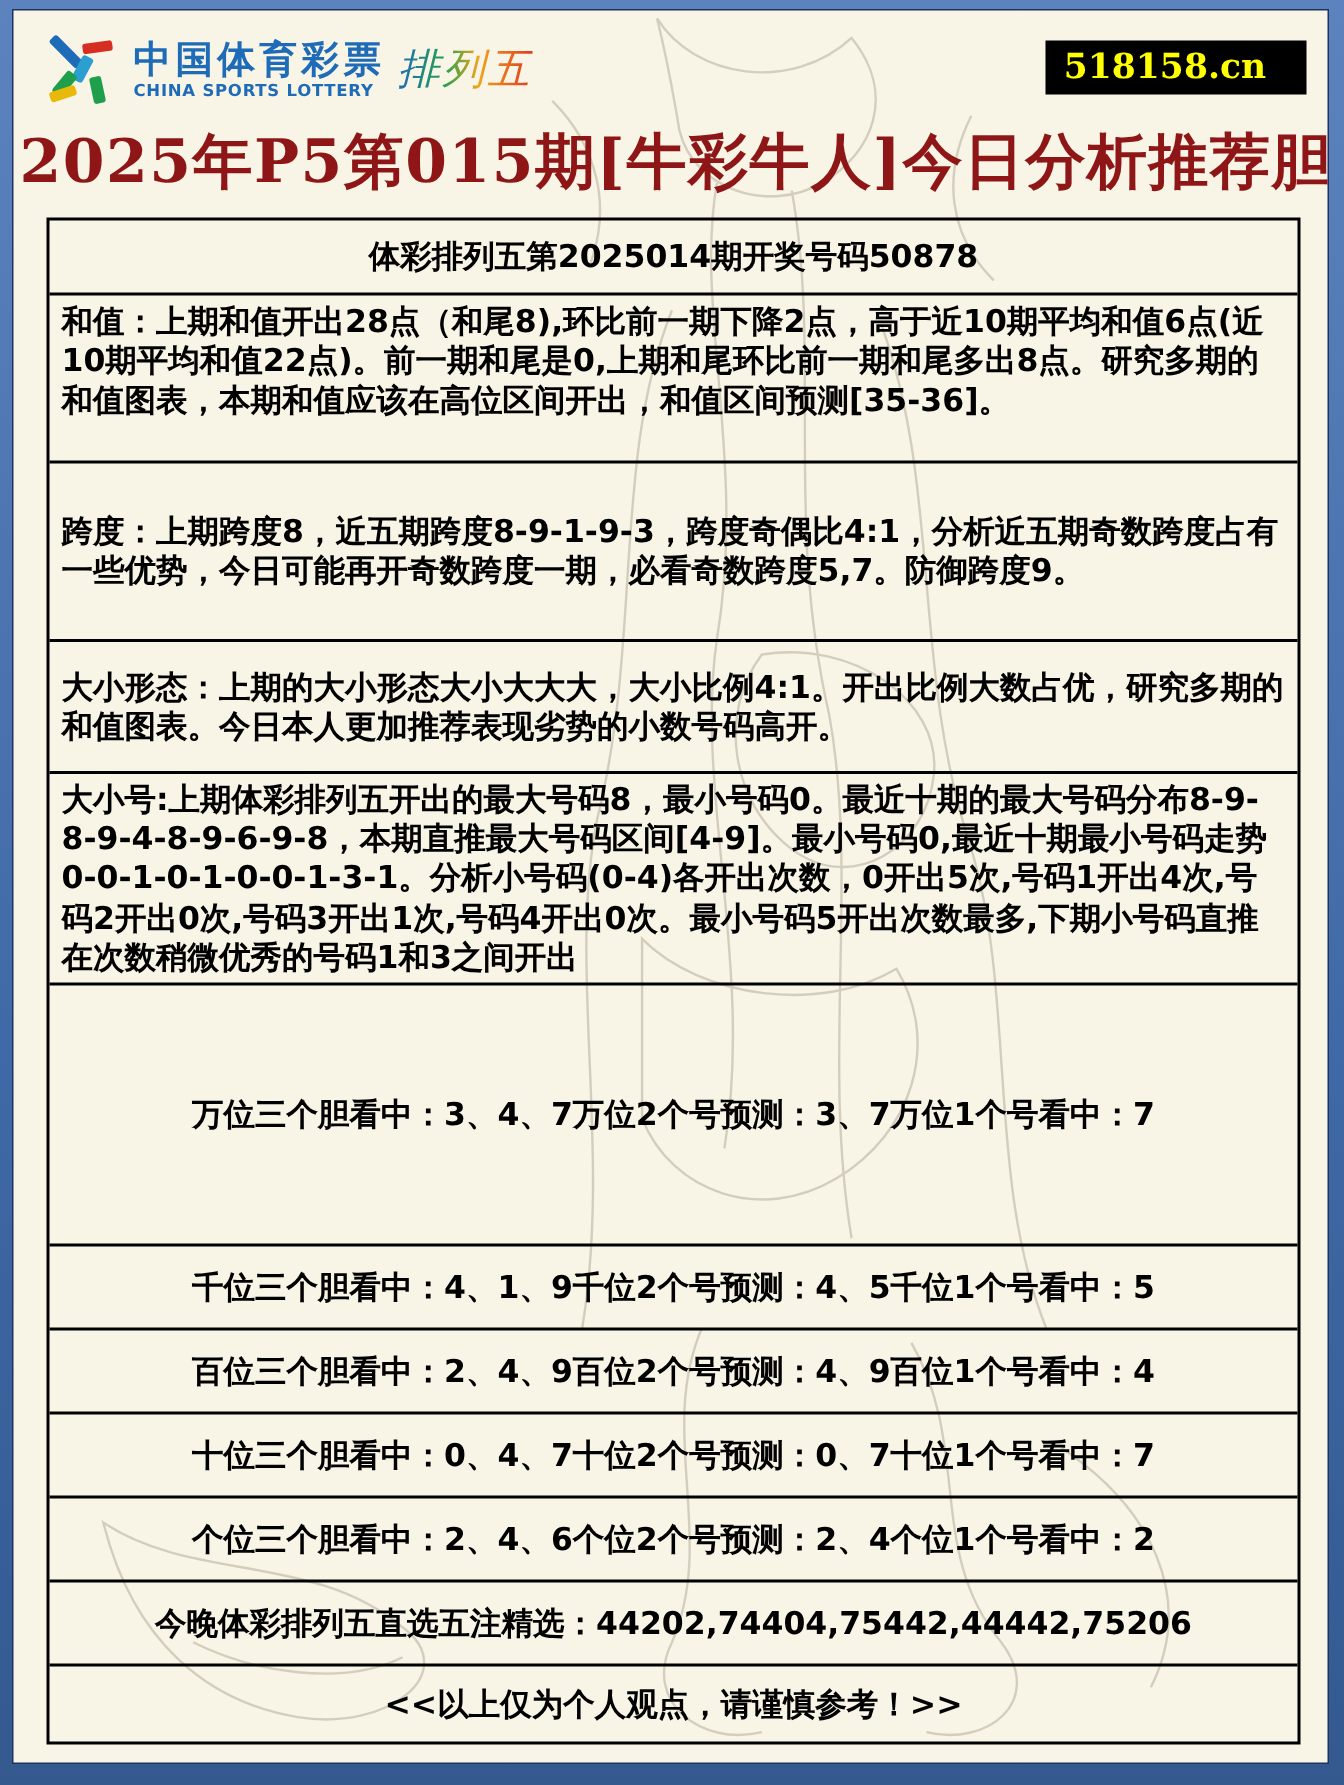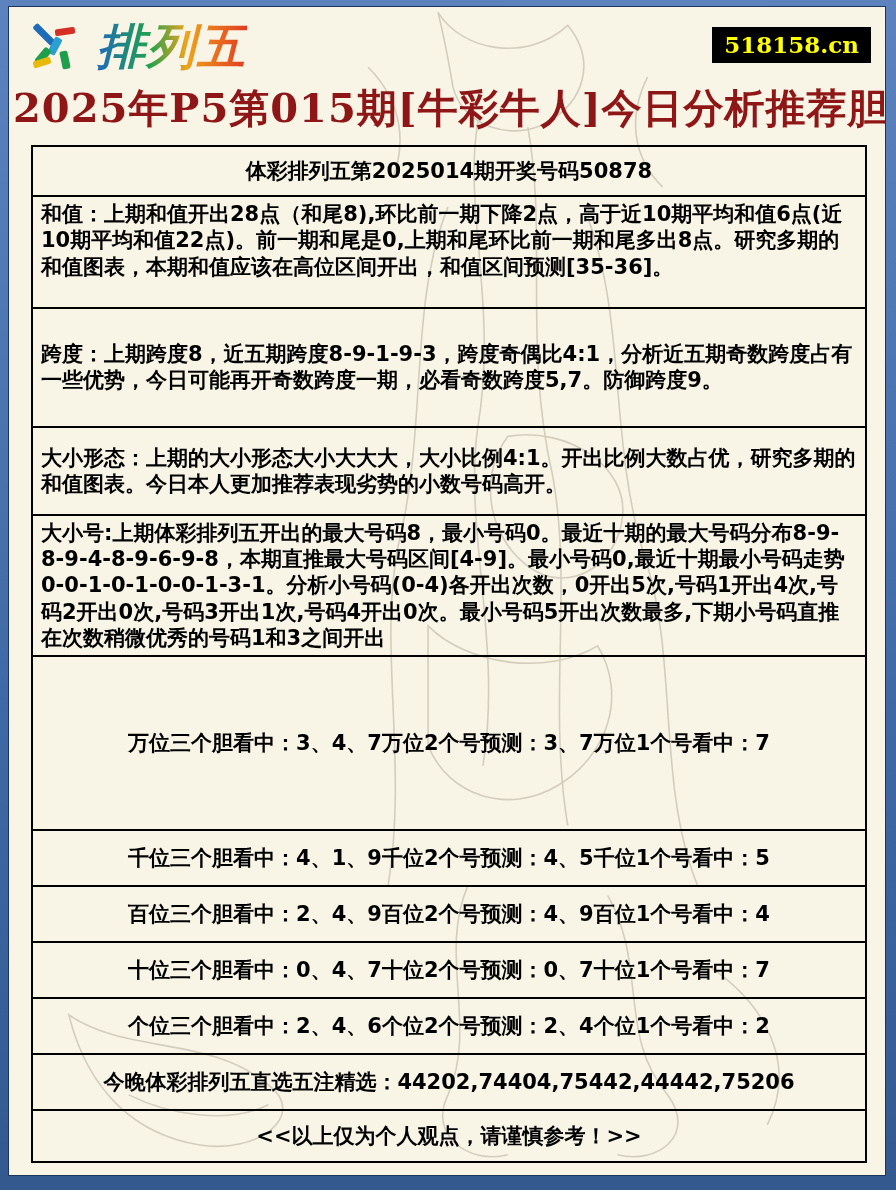--- a/index.html
+++ b/index.html
@@ -31,31 +31,31 @@
   .lm-blue {width:26px;height:7px;background:#1e6bb8;transform:rotate(45deg);left:2px;top:10px;}
   .lm-red  {width:20px;height:7px;background:#d62e22;left:26px;top:7px;transform:rotate(-8deg);}
   .lm-teal {width:8px;height:18px;background:#2a9fd0;left:22px;top:16px;transform:rotate(28deg);}
   .lm-green1{width:8px;height:18px;background:#1f9e4b;left:10px;top:26px;transform:rotate(40deg);}
   .lm-yellow{width:18px;height:7px;background:#e8b90a;left:4px;top:38px;transform:rotate(-18deg);}
   .lm-green2{width:8px;height:18px;background:#1f9e4b;left:32px;top:30px;transform:rotate(-12deg);}
   .logo-text{line-height:1;}
   .logo-cn{color:#1e6bb8;font-size:25px;font-weight:bold;letter-spacing:3px;}
   .logo-en{color:#1e6bb8;font-size:11px;font-weight:bold;letter-spacing:.5px;margin-top:3px;}
   .brand{
-    margin-left:8px;font-size:48px;font-weight:700;font-style:italic;line-height:50px;
+    margin-left:8px;font-size:28px;font-weight:400;font-style:italic;line-height:50px;
     background:linear-gradient(90deg,#1e6bb8 0%,#21a14e 35%,#f0a31b 60%,#e03a22 100%);
     -webkit-background-clip:text;background-clip:text;color:transparent;
     letter-spacing:2px;
   }
   .badge{
     position:absolute;top:20px;right:14px;
     background:#000;color:#ffff00;
     font-family:"DejaVu Serif","Liberation Serif",serif;
     font-weight:bold;font-size:23px;line-height:1;
-    padding:6px 12px 7px 12px;
+    padding:6px 27px 7px 12px;
   }
 
   
   .title{
     margin:6px 4px 0 4px;text-align:center;
     font-family:"DejaVu Serif","Liberation Serif",serif;
     font-weight:bold;font-size:40px;line-height:1.15;
     color:#8e1616;letter-spacing:1px;white-space:nowrap;
   }
 
@@ -113,20 +113,24 @@
       <div class="header">
         <div class="logo">
           <span class="logo-mark">
             <i class="lm-blue"></i>
               <i class="lm-red"></i>
               <i class="lm-teal"></i>
             <i class="lm-green1"></i>
               <i class="lm-yellow"></i>
               <i class="lm-green2"></i>
           </span>
+          <span class="logo-text">
+            <div class="logo-cn">中国体育彩票</div>
+            <div class="logo-en">CHINA SPORTS LOTTERY</div>
+          </span>
           <span class="brand">排列五</span>
         </div>
         <div class="badge">518158.cn</div>
       </div>
 
       <div class="title">2025年P5第015期[牛彩牛人]今日分析推荐胆号</div>
 
       <div class="board">
           <div class="row center">
             <span>体彩排列五第2025014期开奖号码50878</span>

